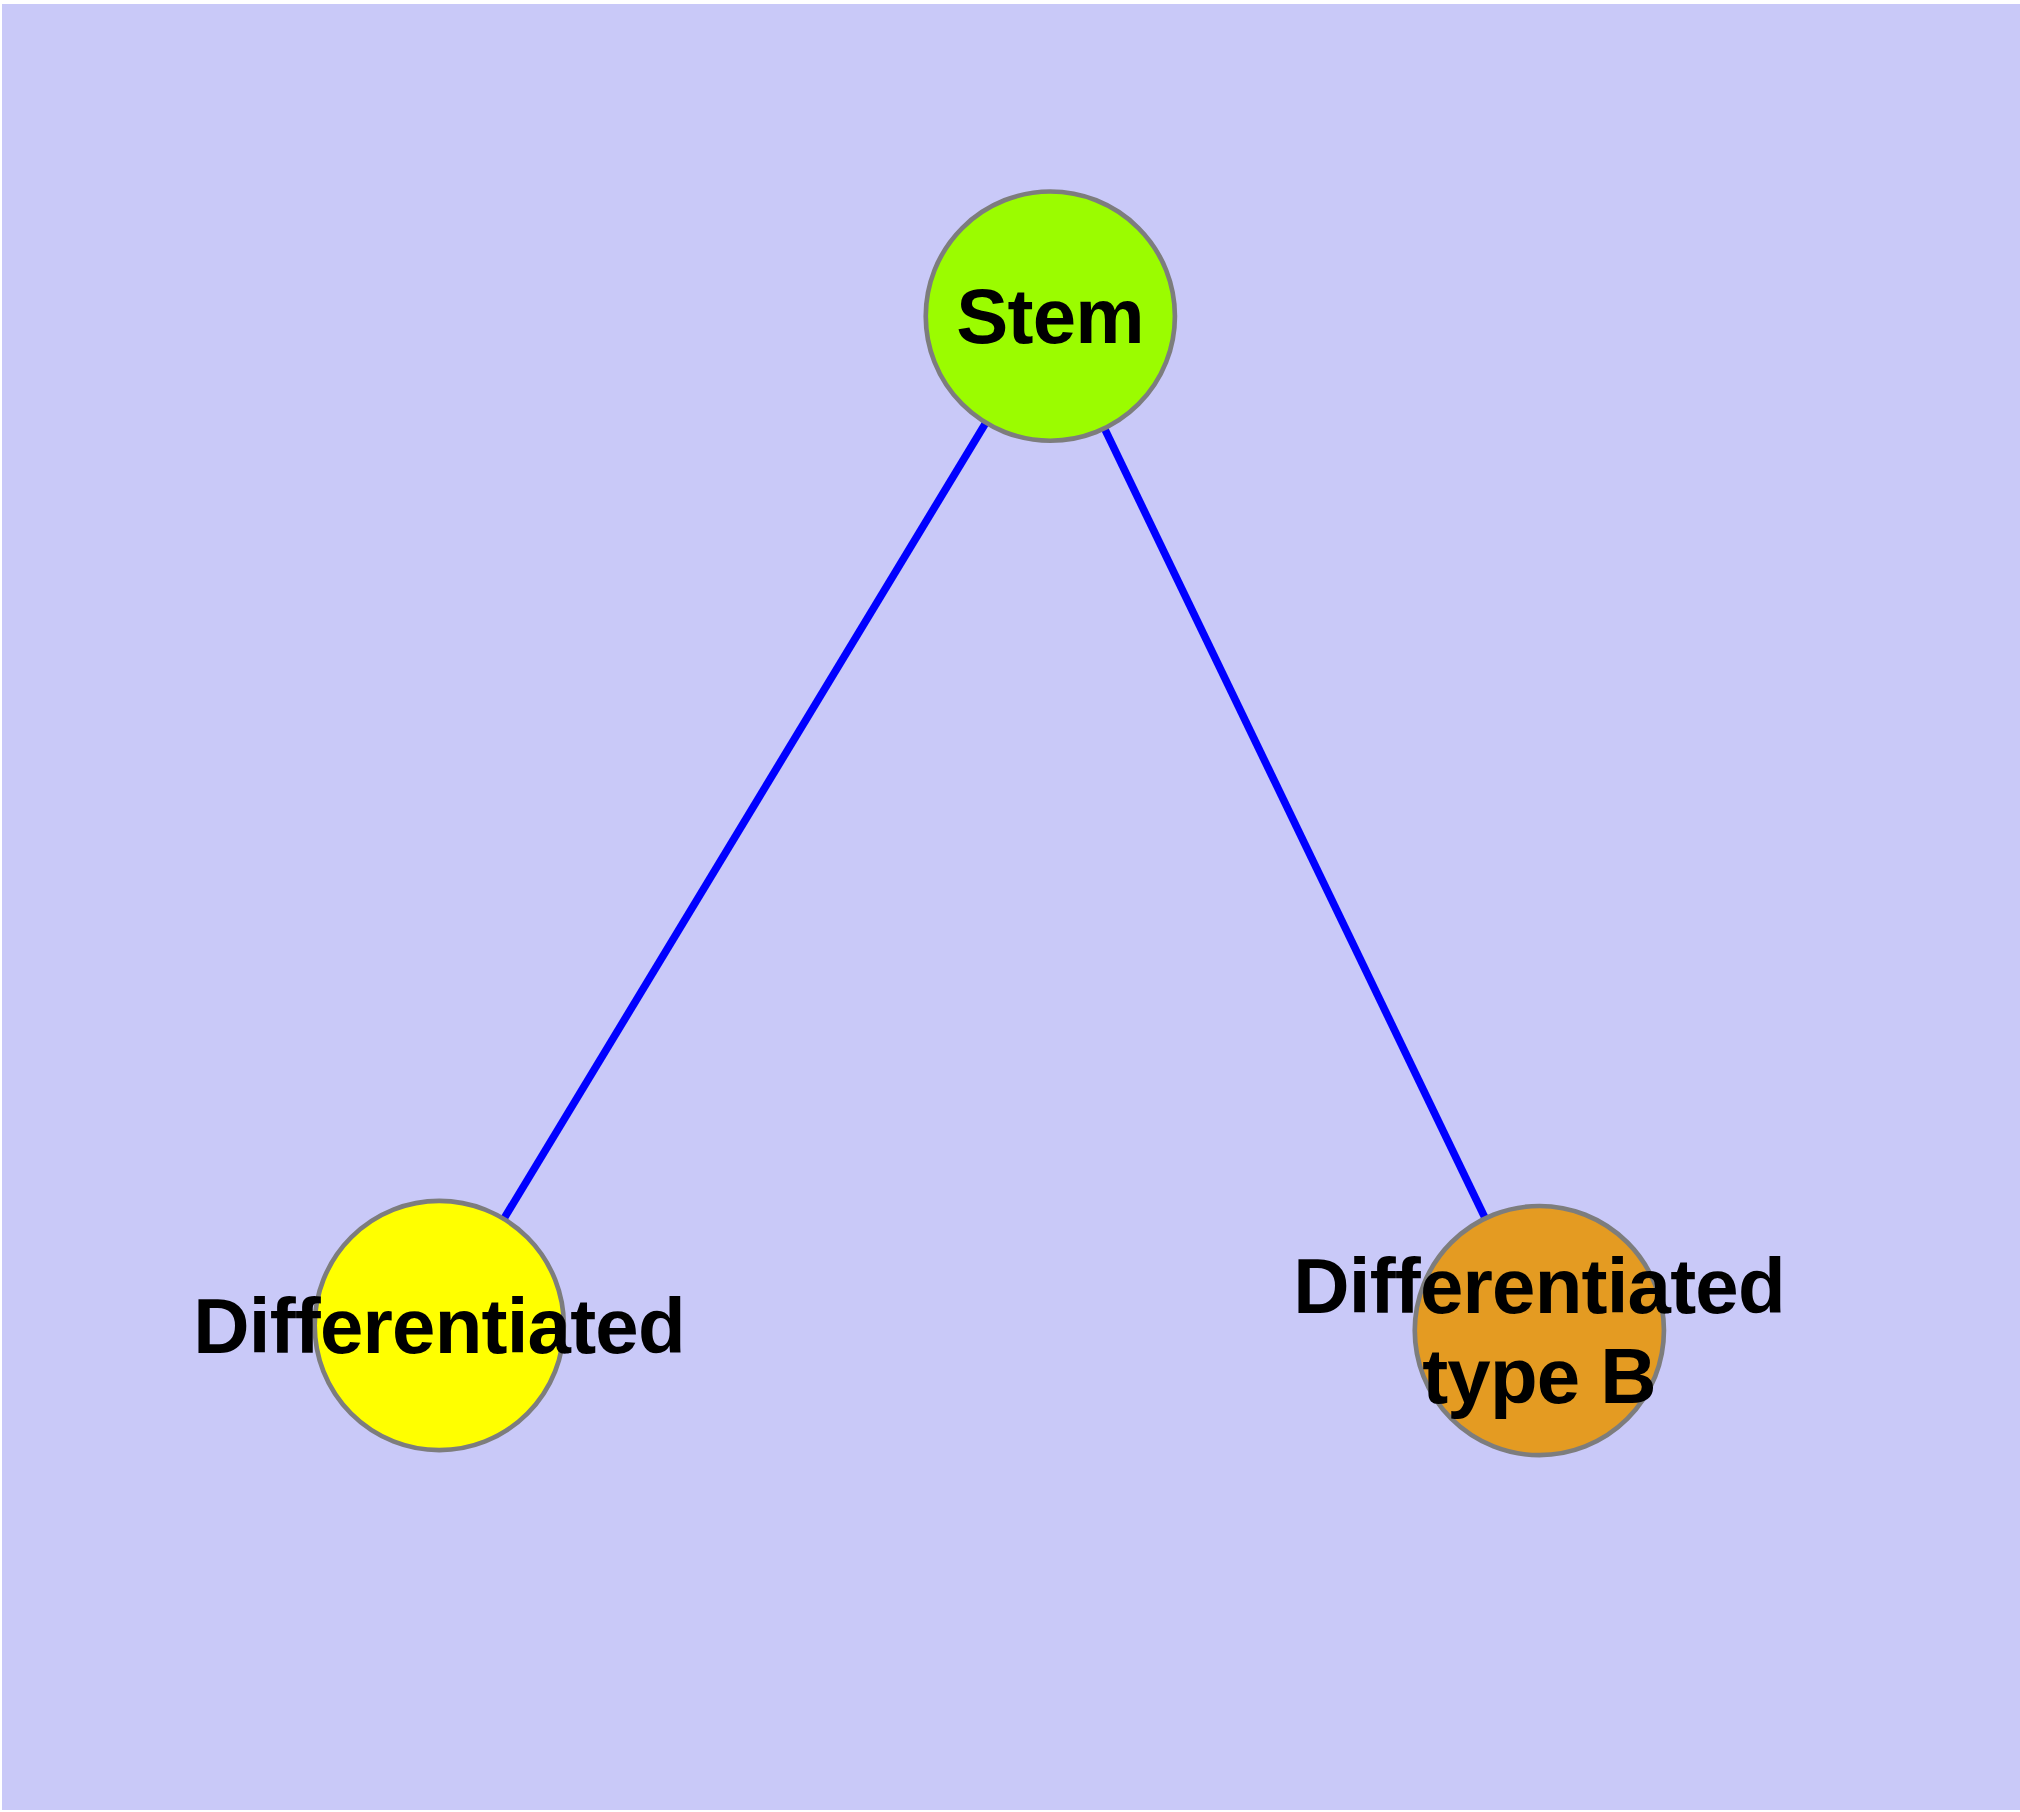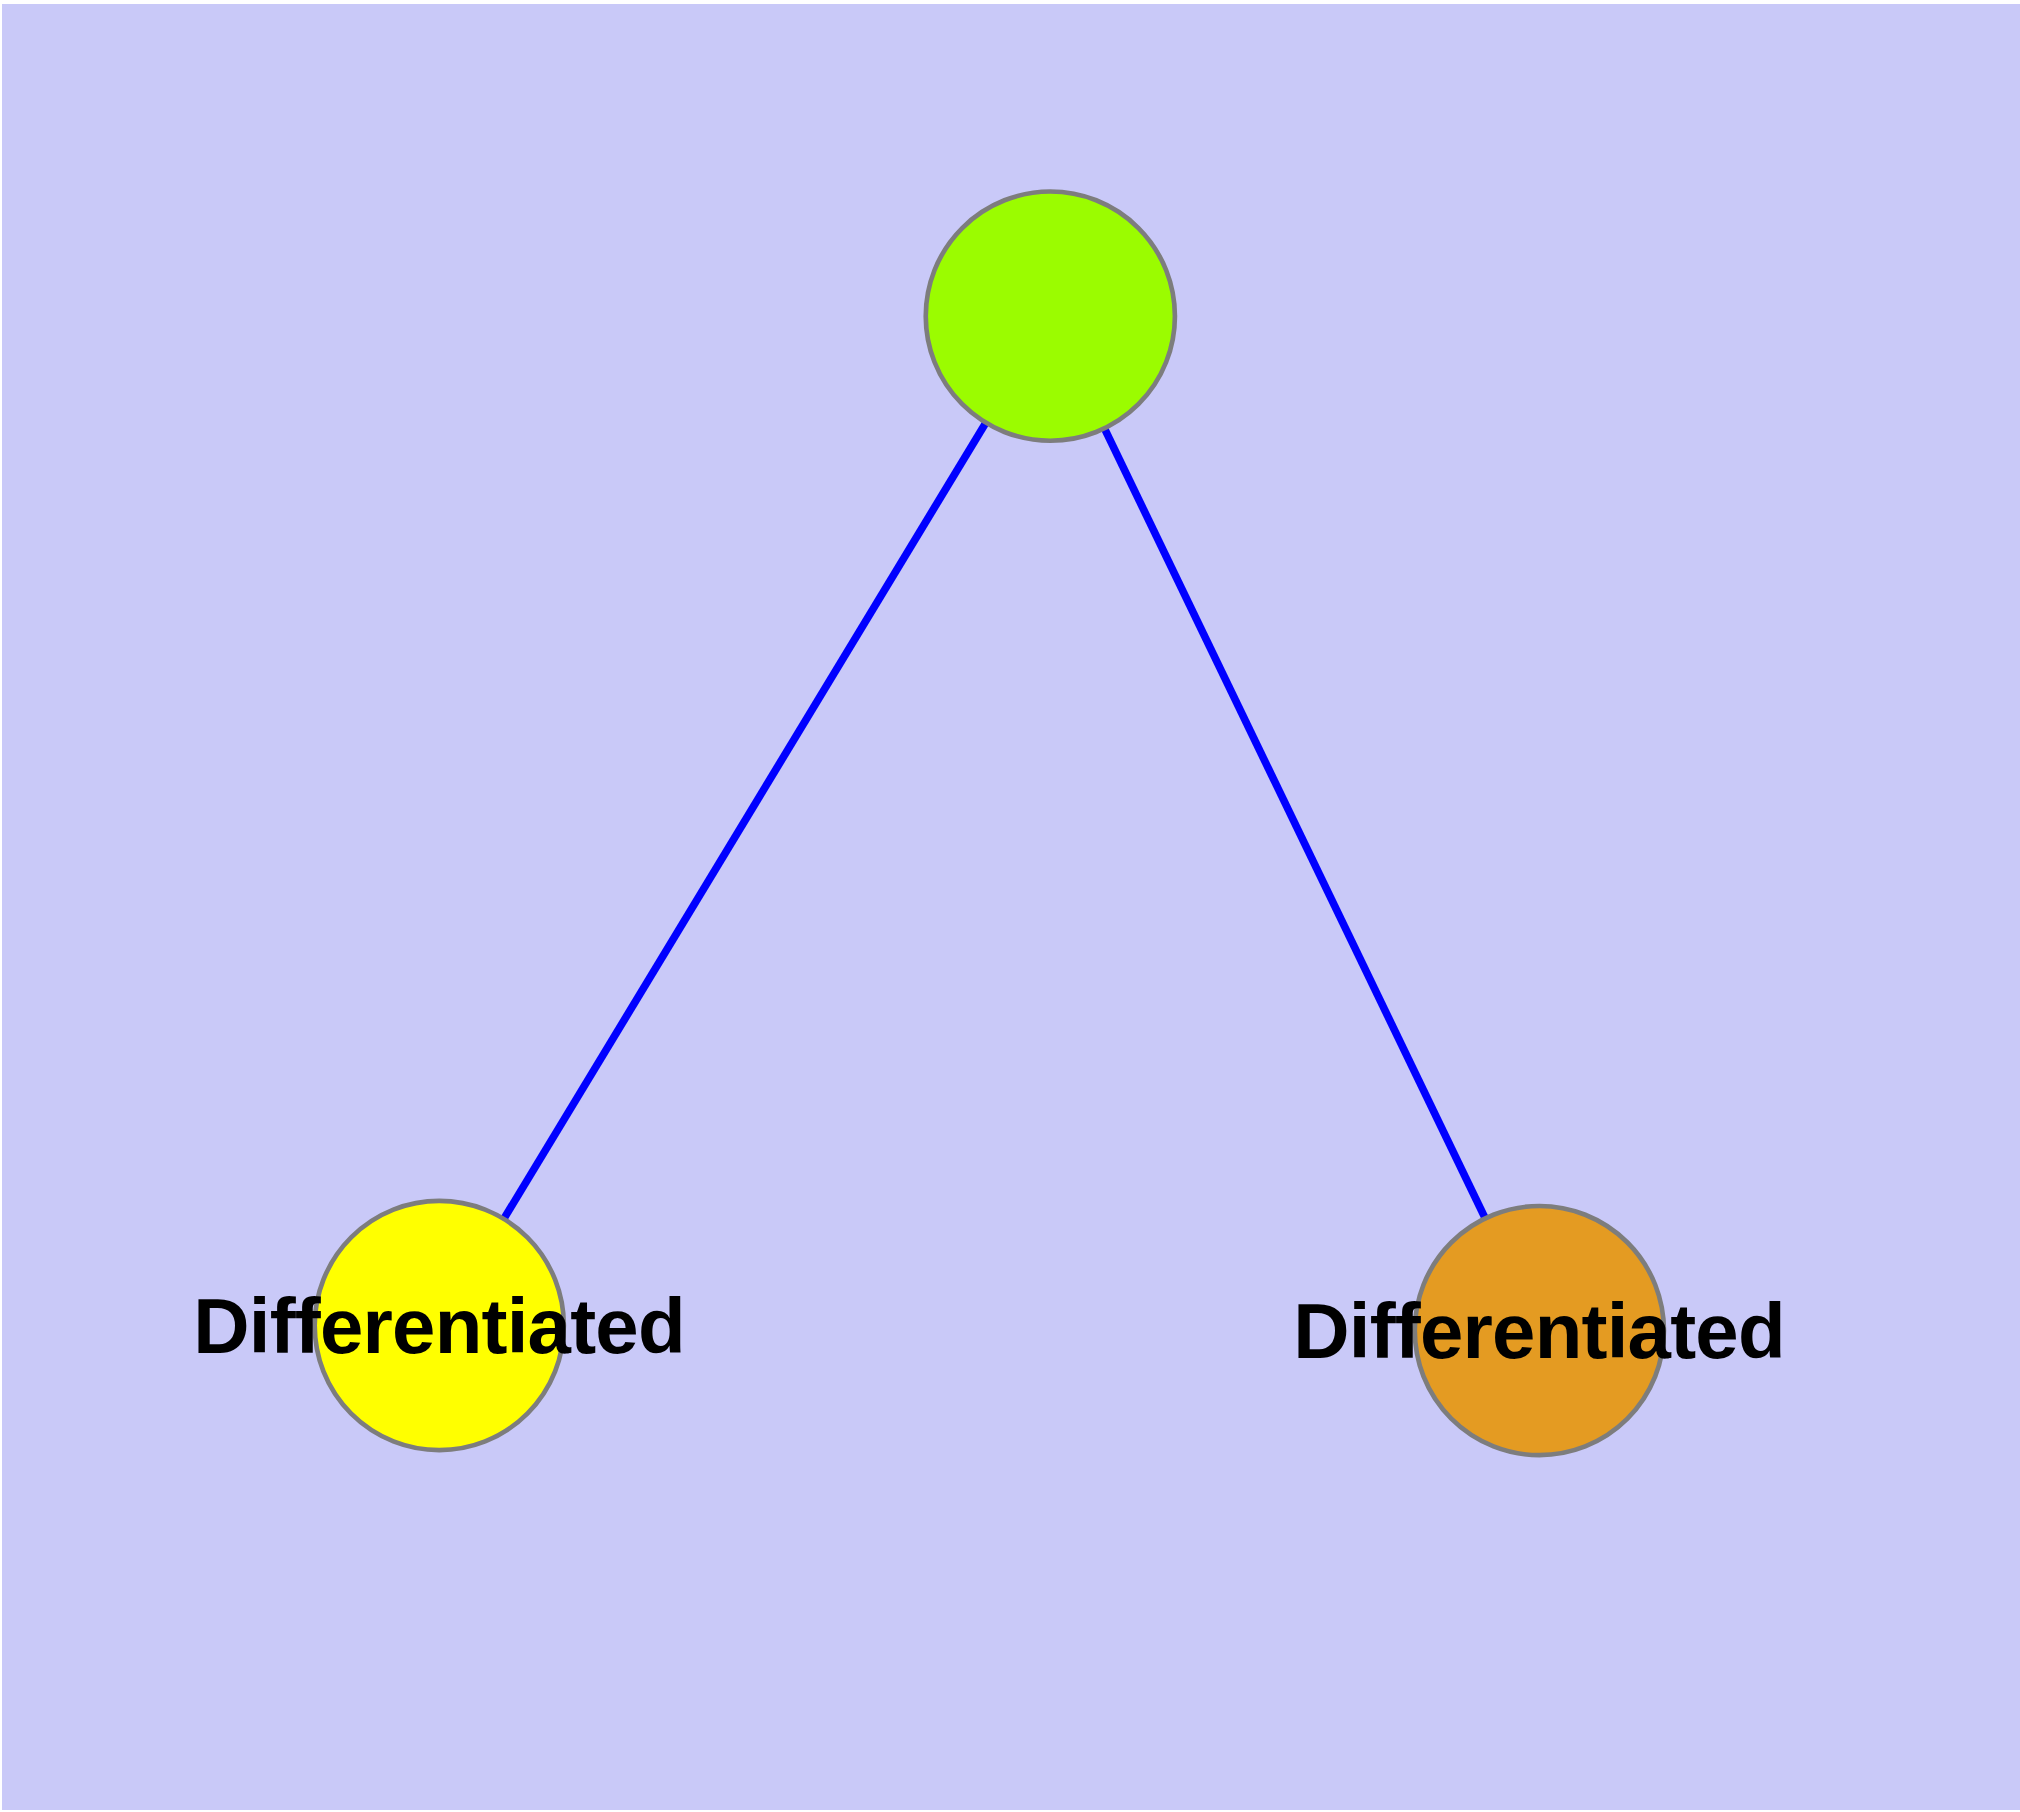--- a/index.html
+++ b/index.html
@@ -54,27 +54,31 @@
   <div id="plot-canvas">
 
     <svg id="graph-svg" xmlns="http://www.w3.org/2000/svg" viewBox="0 0 2384 2138" width="2021" height="1812">
         <line x1="1239" y1="373" x2="518" y2="1564" stroke="#0000FF" stroke-width="9"></line>
         <line x1="1239" y1="373" x2="1816" y2="1570" stroke="#0000FF" stroke-width="9"></line>
         <circle cx="1239" cy="373" r="147" fill="#9BFC00" stroke="#7D7D7D" stroke-width="5.5"></circle>
         <circle cx="518" cy="1564" r="147" fill="#FFFF00" stroke="#7D7D7D" stroke-width="5.5"></circle>
         <circle cx="1816" cy="1570" r="147" fill="#E49B22" stroke="#7D7D7D" stroke-width="5.5"></circle>
       </svg>
 
+    <div class="node-label" id="label-stem" style="left: 1050px; top: 316px; color: rgb(0, 0, 0);">
+      <div>Stem</div>
+    </div>
 
     <div class="node-label" id="label-type-a" style="left: 439px; top: 1326px; color: rgb(0, 0, 0);">
       <div>Differentiated</div>
     </div>
 
     <div class="node-label" id="label-type-b" style="left: 1539px; top: 1331px; color: rgb(0, 0, 0);">
       <div>Differentiated</div>
+      <div>type B</div>
     </div>
 
     <div class="frame-strip" id="frame-top"></div>
     <div class="frame-strip" id="frame-left"></div>
     <div class="frame-strip" id="frame-bottom"></div>
   </div>
 </div>
 
 
 </body></html>

